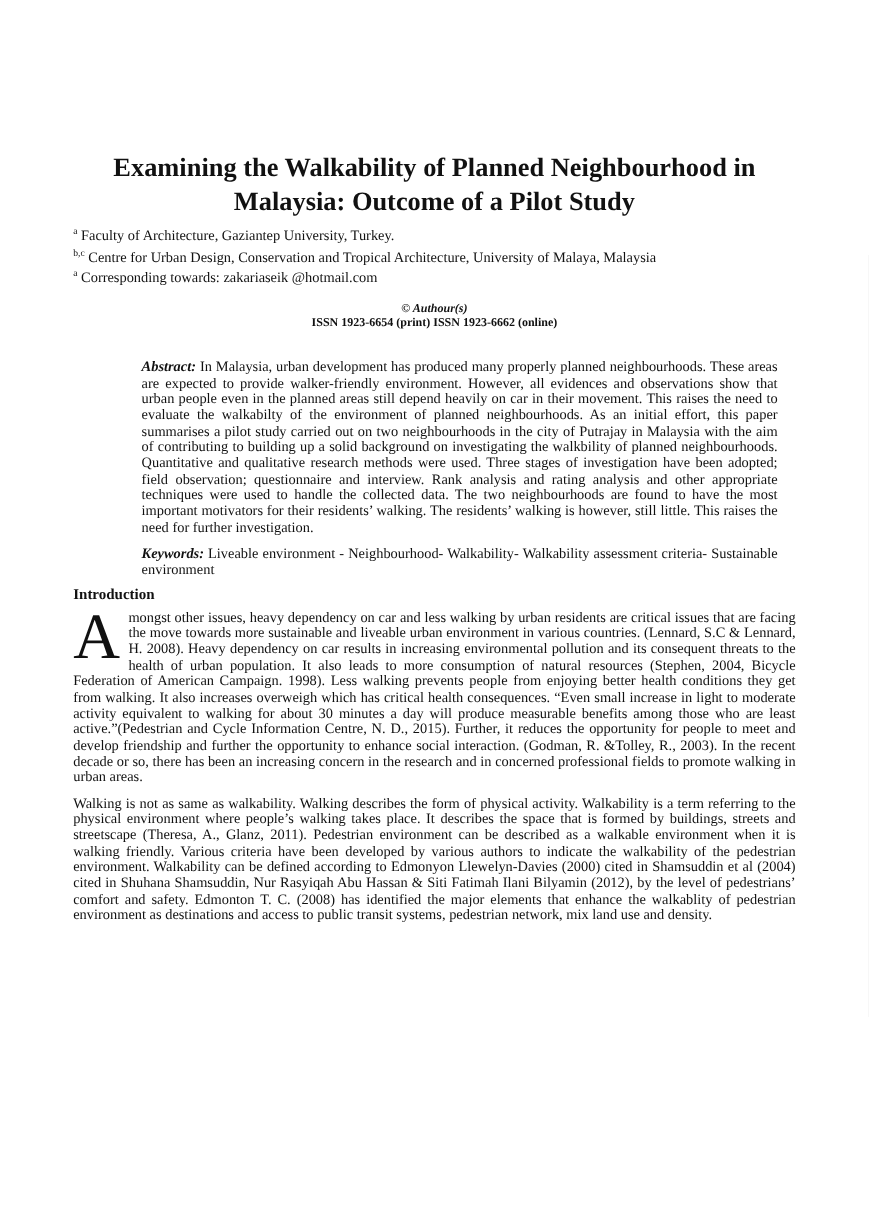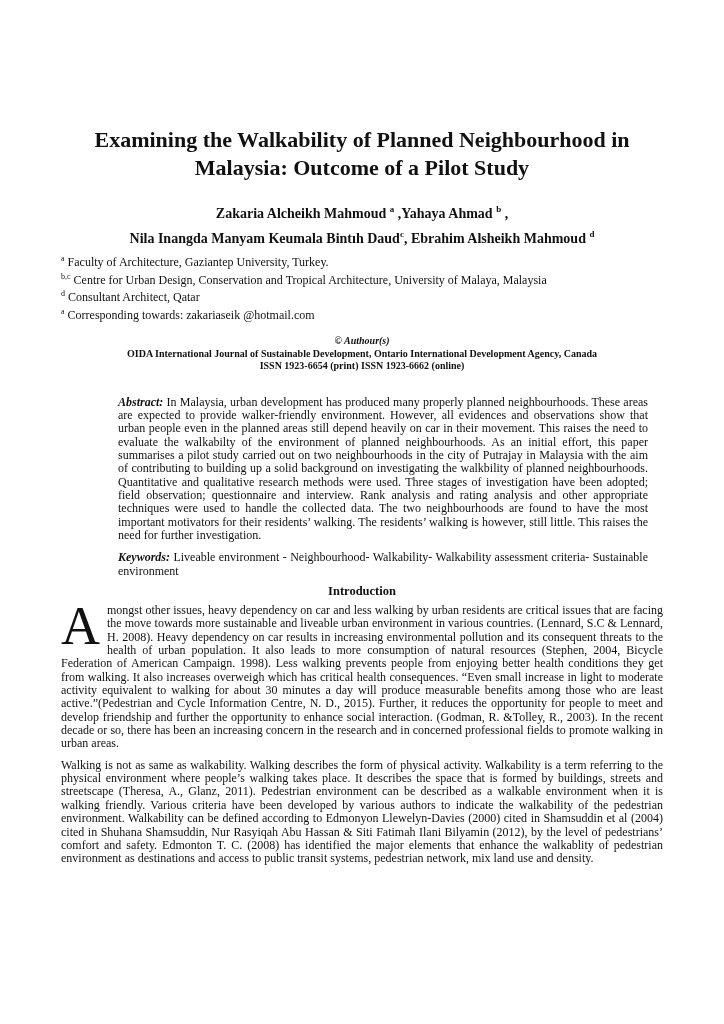--- a/index.html
+++ b/index.html
@@ -66,21 +66,20 @@
     margin-top: 23px;
   }
   .keywords {
     margin-top: 9px;
   }
   .lead {
     font-weight: bold;
     font-style: italic;
   }
   .intro-heading {
-    text-align: center;
     font-size: 12.5px;
     font-weight: bold;
     line-height: 16px;
     margin: 5px 0 5px 0;
   }
   .body-par {
     text-align: justify;
     font-size: 12px;
     line-height: 13.35px;
     margin: 0;
@@ -95,39 +94,32 @@
     padding: 2px 7px 0 0;
   }
 </style>
 </head>
 <body>
 
 <div class="page">
 
   <h1 class="title">Examining the Walkability of Planned Neighbourhood in Malaysia: Outcome of a Pilot Study</h1>
 
-  <div class="authors">
-    <div><span>Zakaria Alcheikh Mahmoud </span><sup>a</sup><span> ,Yahaya Ahmad </span><sup>b</sup><span> ,</span></div>
-    <div><span>Nila Inangda Manyam Keumala Bintıh Daud</span><sup>c</sup><span>, Ebrahim Alsheikh Mahmoud </span><sup>d</sup></div>
-  </div>
 
   <div class="affiliations">
     <div><sup>a</sup>
       <span>Faculty of Architecture, Gaziantep University, Turkey.</span></div>
     <div><sup>b,c</sup>
       <span>Centre for Urban Design, Conservation and Tropical Architecture, University of Malaya, Malaysia</span></div>
-    <div><sup>d</sup>
-      <span>Consultant Architect, Qatar</span></div>
     <div><sup>a</sup>
       <span>Corresponding towards: zakariaseik @hotmail.com</span></div>
   </div>
 
   <div class="publisher">
     <div class="copyright">© Authour(s)</div>
-    <div>OIDA International Journal of Sustainable Development, Ontario International Development Agency, Canada</div>
     <div>ISSN 1923-6654 (print) ISSN 1923-6662 (online)</div>
   </div>
 
   <div class="abstract">
     <span class="lead">Abstract:</span>
     <span>In Malaysia, urban development has produced many properly planned neighbourhoods. These areas are expected to provide walker-friendly environment. However, all evidences and observations show that urban people even in the planned areas still depend heavily on car in their movement. This raises the need to evaluate the walkabilty of the environment of planned neighbourhoods. As an initial effort, this paper summarises a pilot study carried out on two neighbourhoods in the city of Putrajay in Malaysia with the aim of contributing to building up a solid background on investigating the walkbility of planned neighbourhoods. Quantitative and qualitative research methods were used.  Three stages of investigation have been adopted; field observation; questionnaire and interview. Rank analysis and rating analysis and other appropriate techniques were used to handle the collected data.  The two neighbourhoods are found to have the most important motivators for their residents’ walking.  The residents’ walking is however, still little.  This raises the need for further investigation.</span>
   </div>
 
   <div class="keywords">
     <span class="lead">Keywords:</span>

